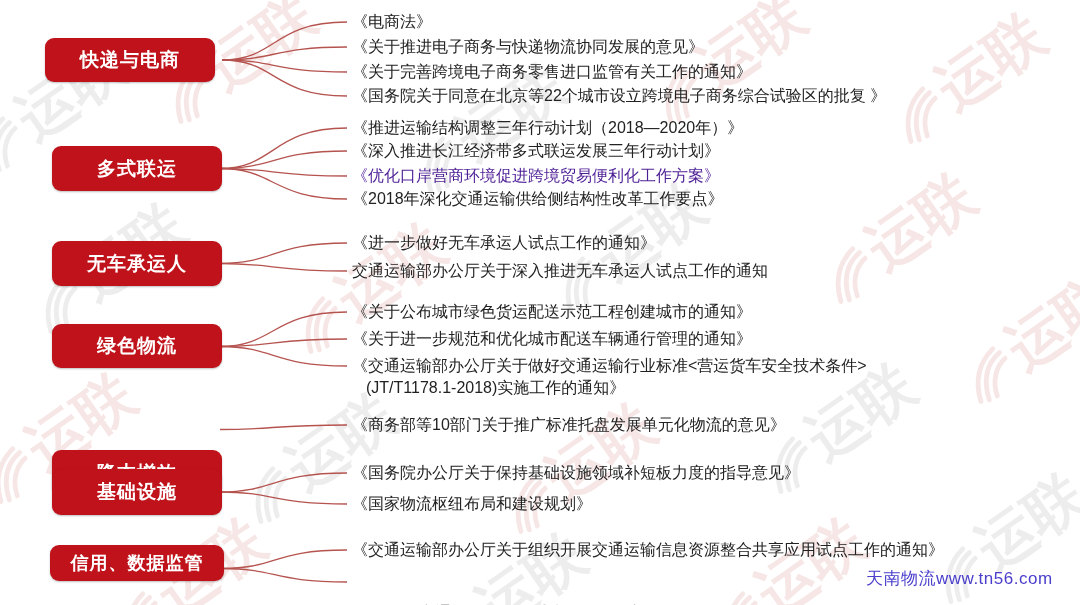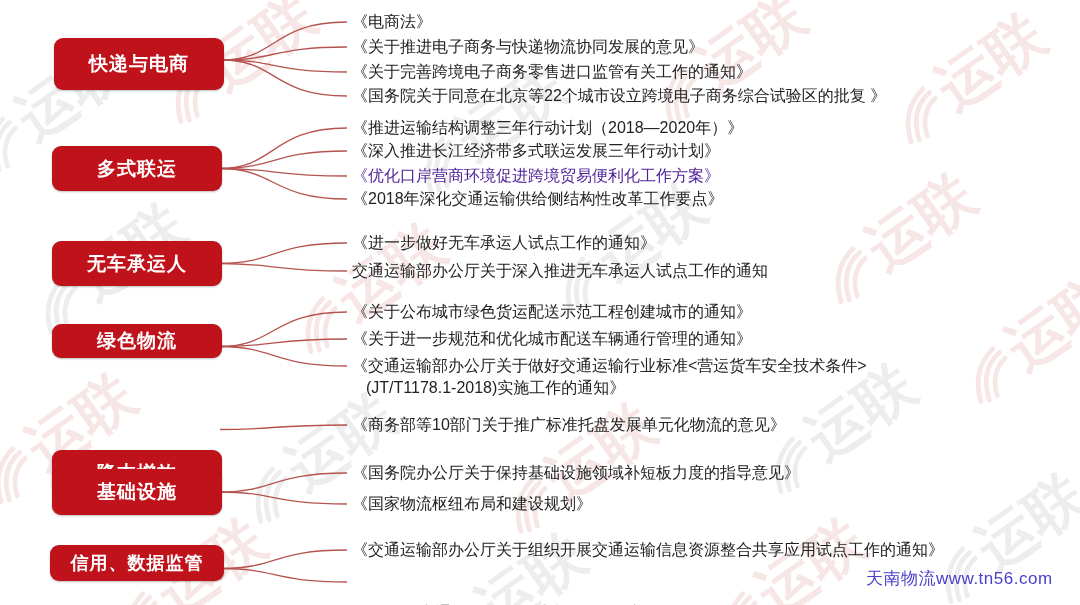--- a/index.html
+++ b/index.html
@@ -254,30 +254,30 @@
       <path d="M220,346.5 C275,346.5 272,312 347,312" fill="none" stroke="#b5534f" stroke-width="1.3"></path>
       <path d="M220,346.5 C275,346.5 272,339 347,339" fill="none" stroke="#b5534f" stroke-width="1.3"></path>
       <path d="M220,346.5 C275,346.5 272,366 347,366" fill="none" stroke="#b5534f" stroke-width="1.3"></path>
       <path d="M220,429.5 C275,429.5 272,425 347,425" fill="none" stroke="#b5534f" stroke-width="1.3"></path>
       <path d="M220,492 C275,492 272,473 347,473" fill="none" stroke="#b5534f" stroke-width="1.3"></path>
       <path d="M220,492 C275,492 272,504 347,504" fill="none" stroke="#b5534f" stroke-width="1.3"></path>
       <path d="M222,568.5 C277,568.5 272,550 347,550" fill="none" stroke="#b5534f" stroke-width="1.3"></path>
       <path d="M222,568.5 C277,568.5 272,582 347,582" fill="none" stroke="#b5534f" stroke-width="1.3"></path>
     </svg>
 
-  <div class="cat-box" style="left: 54px; top: 38px; width: 170px; height: 52px; background: rgb(192, 18, 26); color: rgb(255, 255, 255);">
+  <div class="cat-box" style="left: 45px; top: 38px; width: 170px; height: 44px; background: rgb(192, 18, 26); color: rgb(255, 255, 255);">
     <span>快递与电商</span>
   </div>
   <div class="cat-box" style="left: 52px; top: 146px; width: 170px; height: 45px; background: rgb(192, 18, 26); color: rgb(255, 255, 255); font-family: Liberation Serif, serif;">
     <span>多式联运</span>
   </div>
   <div class="cat-box" style="left: 52px; top: 241px; width: 170px; height: 45px; background: rgb(192, 18, 26); color: rgb(255, 255, 255);">
     <span>无车承运人</span>
   </div>
-  <div class="cat-box" style="left: 52px; top: 324px; width: 170px; height: 34px; background: rgb(192, 18, 26); color: rgb(255, 255, 255); align-items: center;">
+  <div class="cat-box" style="left: 52px; top: 324px; width: 170px; height: 44px; background: rgb(192, 18, 26); color: rgb(255, 255, 255); align-items: center;">
     <span>绿色物流</span>
   </div>
   <div class="cat-box" style="left: 52px; top: 403px; width: 170px; height: 45px; background: rgb(192, 18, 26); color: rgb(255, 255, 255); margin-top: 47px;">
     <span>降本增效</span>
   </div>
   <div class="cat-box" style="left: 52px; top: 469px; width: 170px; height: 46px; background: rgb(192, 18, 26); color: rgb(255, 255, 255);">
     <span>基础设施</span>
   </div>
   <div class="cat-box" style="left: 50px; top: 545px; width: 174px; height: 36px; font-size: 18px; background: rgb(192, 18, 26); color: rgb(255, 255, 255);">
     <span>信用、数据监管</span>

